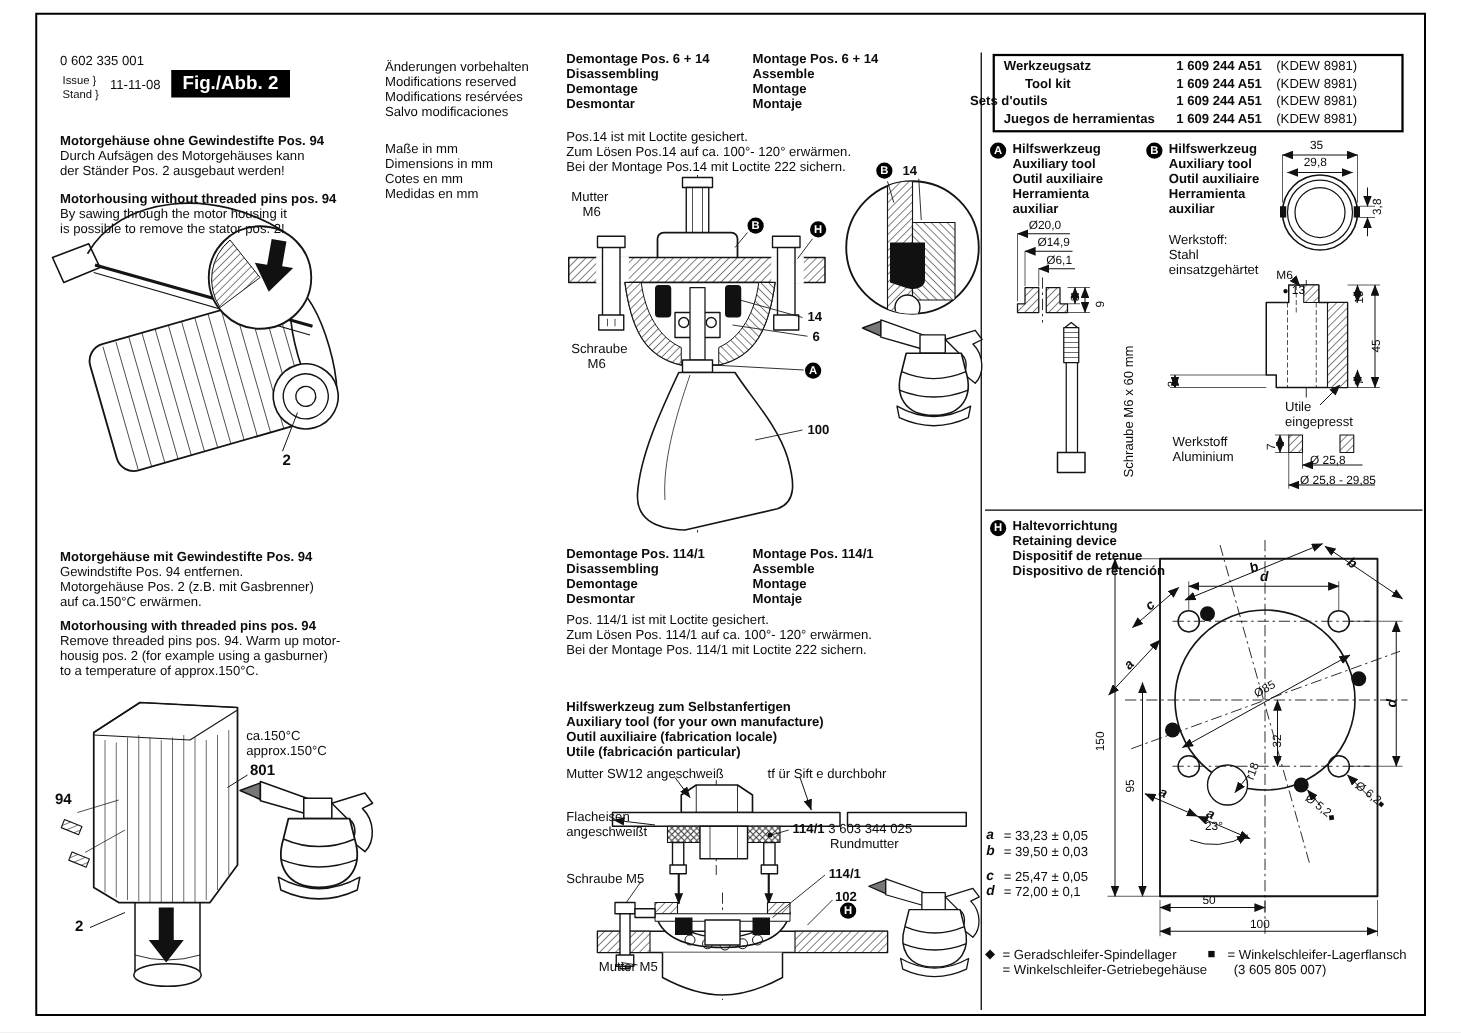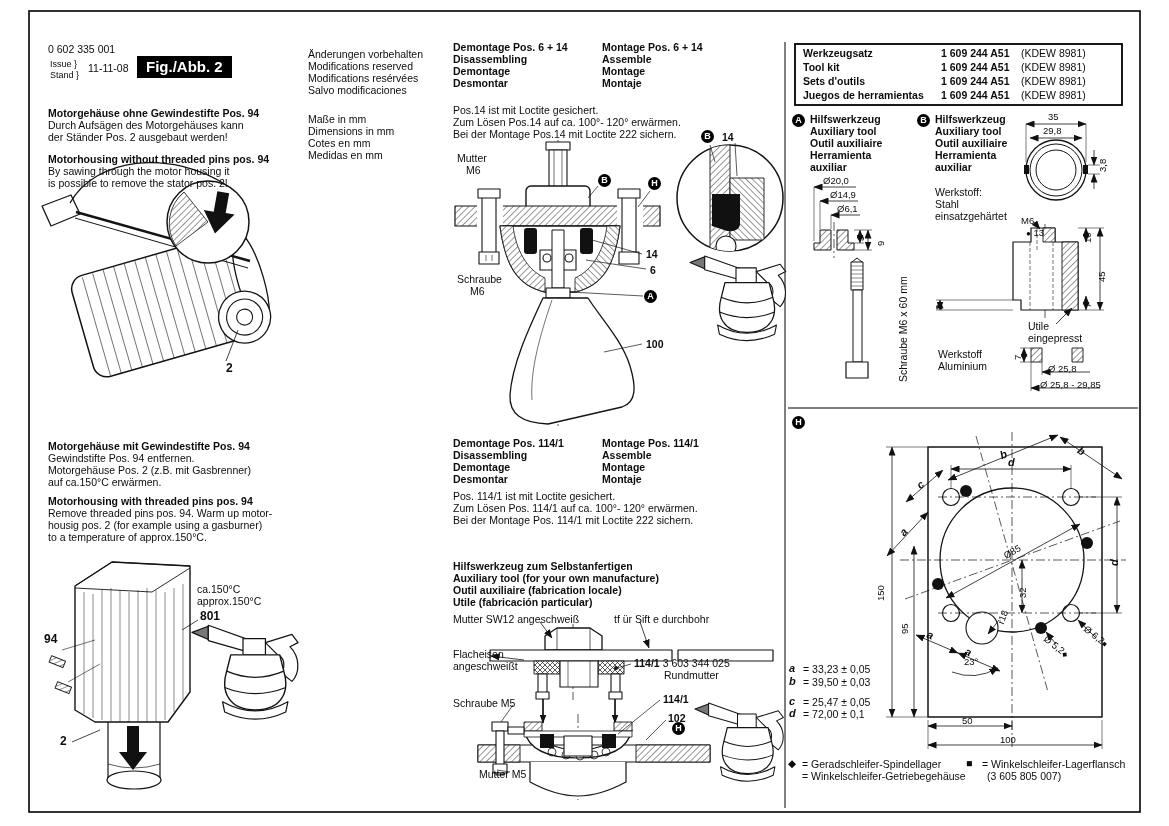--- a/index.html
+++ b/index.html
@@ -472,24 +472,24 @@
 <div class="t" style="left:453px;top:697px">Schraube M5</div>
 <div class="t b" style="left:663px;top:693px">114/1</div>
 <div class="t b" style="left:668px;top:712px">102</div>
 <div class="badge" style="left:672px;top:722px">H</div>
 <div class="t" style="left:479px;top:768px">Mutter M5</div>
 
 <div>
   <div class="t b" style="left:803px;top:47px">Werkzeugsatz</div>
   <div class="t b" style="left:941px;top:47px">1 609 244 A51</div>
   <div class="t" style="left:1021px;top:47px">(KDEW 8981)</div>
-  <div class="t b" style="left:803px;top:61px">Tool kit</div>
+  <div class="t b" style="left:820px;top:61px">Tool kit</div>
   <div class="t b" style="left:941px;top:61px">1 609 244 A51</div>
   <div class="t" style="left:1021px;top:61px">(KDEW 8981)</div>
-  <div class="t b" style="left:803px;top:75px">Sets d'outils</div>
+  <div class="t b" style="left:776px;top:75px">Sets d'outils</div>
   <div class="t b" style="left:941px;top:75px">1 609 244 A51</div>
   <div class="t" style="left:1021px;top:75px">(KDEW 8981)</div>
   <div class="t b" style="left:803px;top:89px">Juegos de herramientas</div>
   <div class="t b" style="left:941px;top:89px">1 609 244 A51</div>
   <div class="t" style="left:1021px;top:89px">(KDEW 8981)</div>
 </div>
 
 <div class="badge" style="left:792px;top:114px">A</div>
 <div class="t b" style="left:810px;top:113px">
   <div>Hilfswerkzeug</div>
@@ -529,20 +529,26 @@
 <div class="t dim rot" style="left:1083px;top:308px;transform:rotate(-90deg)">7</div>
 <div class="t" style="left:1028px;top:320px">Utile</div>
 <div class="t" style="left:1028px;top:332px">eingepresst</div>
 <div class="t" style="left:938px;top:348px">Werkstoff</div>
 <div class="t" style="left:938px;top:360px">Aluminium</div>
 <div class="t dim rot" style="left:1013px;top:360px;transform:rotate(-90deg)">7</div>
 <div class="t dim" style="left:1048px;top:364px">Ø 25,8</div>
 <div class="t dim" style="left:1040px;top:380px">Ø 25,8 - 29,85</div>
 
 <div class="badge" style="left:792px;top:416px">H</div>
+<div class="t b" style="left:810px;top:415px">
+  <div>Haltevorrichtung</div>
+  <div>Retaining device</div>
+  <div>Dispositif de retenue</div>
+  <div>Dispositivo de retención</div>
+</div>
 <div class="t ital rot" style="left:998px;top:450px;transform:rotate(-22deg)">b</div>
 <div class="t ital" style="left:1008px;top:456px">d</div>
 <div class="t ital rot" style="left:1082px;top:444px;transform:rotate(34deg)">b</div>
 <div class="t ital rot" style="left:914px;top:482px;transform:rotate(-41deg)">c</div>
 <div class="t ital rot" style="left:897px;top:530px;transform:rotate(-47deg)">a</div>
 <div class="t dim rot" style="left:1002px;top:552px;transform:rotate(-29deg)">Ø85</div>
 <div class="t dim rot" style="left:1018px;top:598px;transform:rotate(-90deg)">32</div>
 <div class="t dim rot" style="left:996px;top:622px;transform:rotate(-70deg)">r18</div>
 <div class="t ital rot" style="left:1108px;top:566px;transform:rotate(-90deg)">d</div>
 <div class="t dim rot" style="left:876px;top:601px;transform:rotate(-90deg)">150</div>

